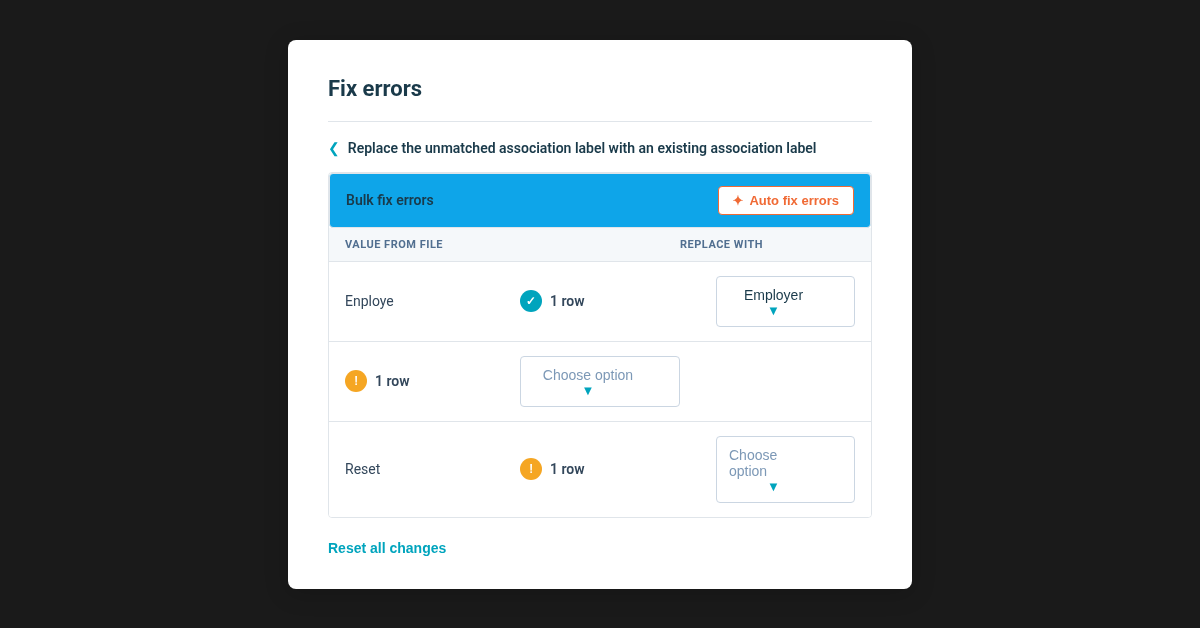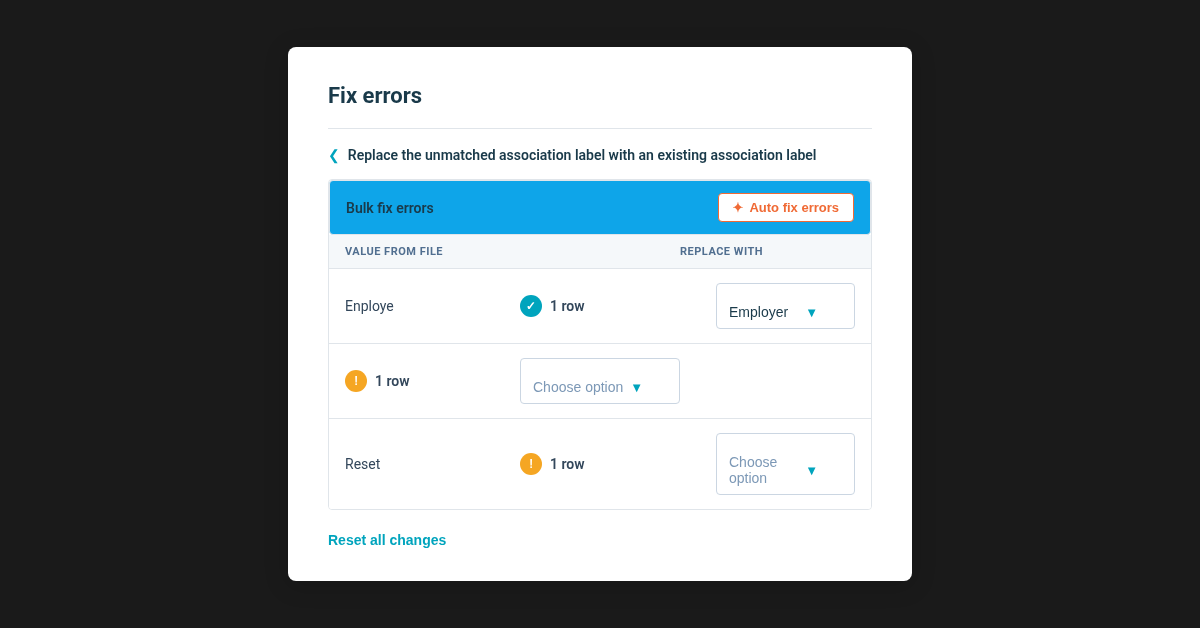--- a/index.html
+++ b/index.html
@@ -140,29 +140,30 @@
       color: #fff;
     }
     .cell-select {
       position: relative;
     }
     .select-btn {
       width: 100%;
       background: #fff;
       border: 1px solid #cbd6e2;
       border-radius: 4px;
-      padding: 20px 36px 8px 12px;
+      padding: 10px 36px 8px 12px;
       font-size: 14px;
       color: #33475b;
       cursor: pointer;
       text-align: left;
       appearance: none;
       display: flex;
       align-items: center;
       justify-content: space-between;
+      flex-direction: column;
     }
     .select-btn.has-value { color: #1a3a4a; font-weight: 500; }
     .select-btn.placeholder { color: #7c98b6; }
     .select-arrow {
       color: #00a4bd;
       font-size: 13px;
       flex-shrink: 0;
     }
     .reset-link {
       color: #00a4bd;

